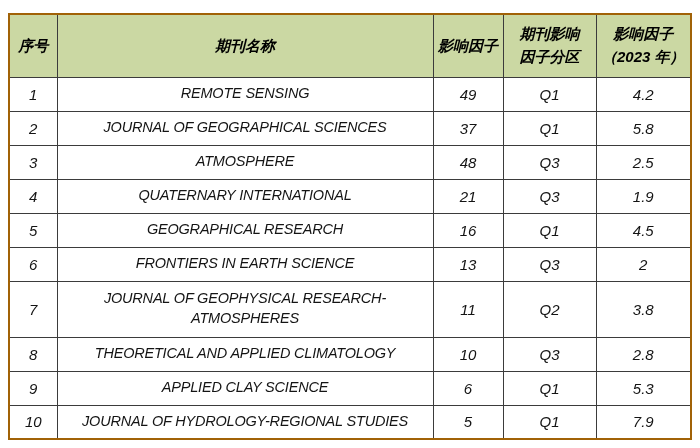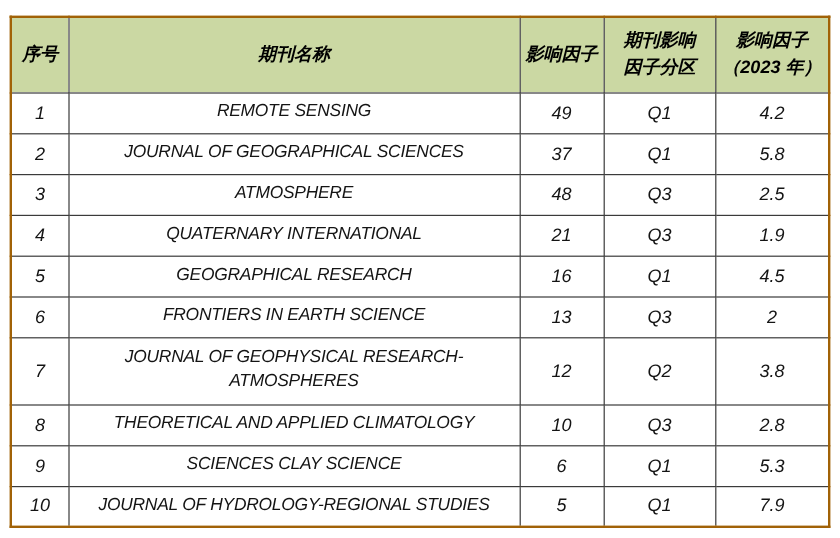--- a/index.html
+++ b/index.html
@@ -122,34 +122,34 @@
         <td class="c-no">6</td>
         <td class="c-journal">FRONTIERS IN EARTH SCIENCE</td>
         <td class="c-papers">13</td>
         <td class="c-quartile">Q3</td>
         <td class="c-impact">2</td>
       </tr>
       <tr class="tall">
         <td class="c-no">7</td>
         <td class="c-journal">JOURNAL OF GEOPHYSICAL RESEARCH-
 ATMOSPHERES</td>
-        <td class="c-papers">12</td>
+        <td class="c-papers">11</td>
         <td class="c-quartile">Q2</td>
         <td class="c-impact">3.8</td>
       </tr>
       <tr>
         <td class="c-no">8</td>
         <td class="c-journal">THEORETICAL AND APPLIED CLIMATOLOGY</td>
         <td class="c-papers">10</td>
         <td class="c-quartile">Q3</td>
         <td class="c-impact">2.8</td>
       </tr>
       <tr>
         <td class="c-no">9</td>
-        <td class="c-journal">SCIENCES CLAY SCIENCE</td>
+        <td class="c-journal">APPLIED CLAY SCIENCE</td>
         <td class="c-papers">6</td>
         <td class="c-quartile">Q1</td>
         <td class="c-impact">5.3</td>
       </tr>
       <tr>
         <td class="c-no">10</td>
         <td class="c-journal">JOURNAL OF HYDROLOGY-REGIONAL STUDIES</td>
         <td class="c-papers">5</td>
         <td class="c-quartile">Q1</td>
         <td class="c-impact">7.9</td>

